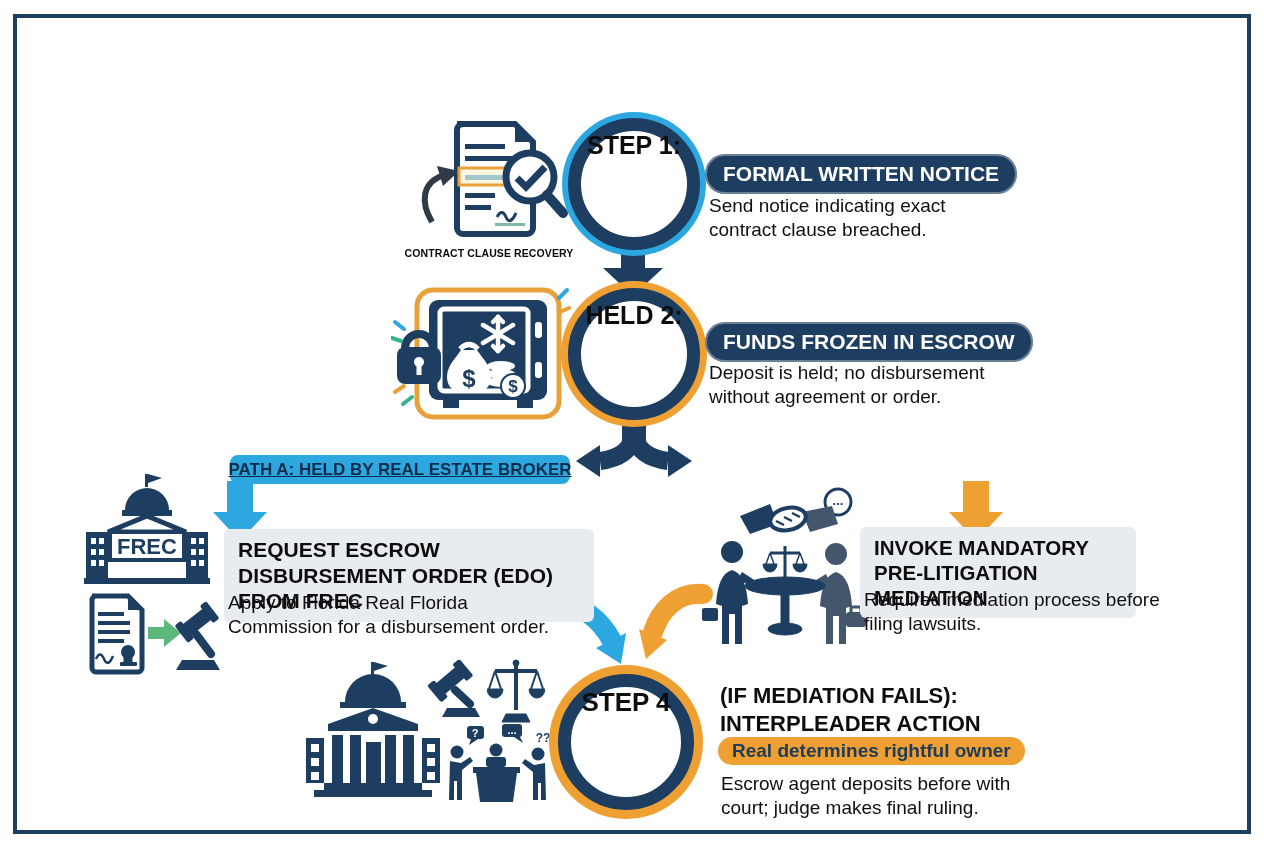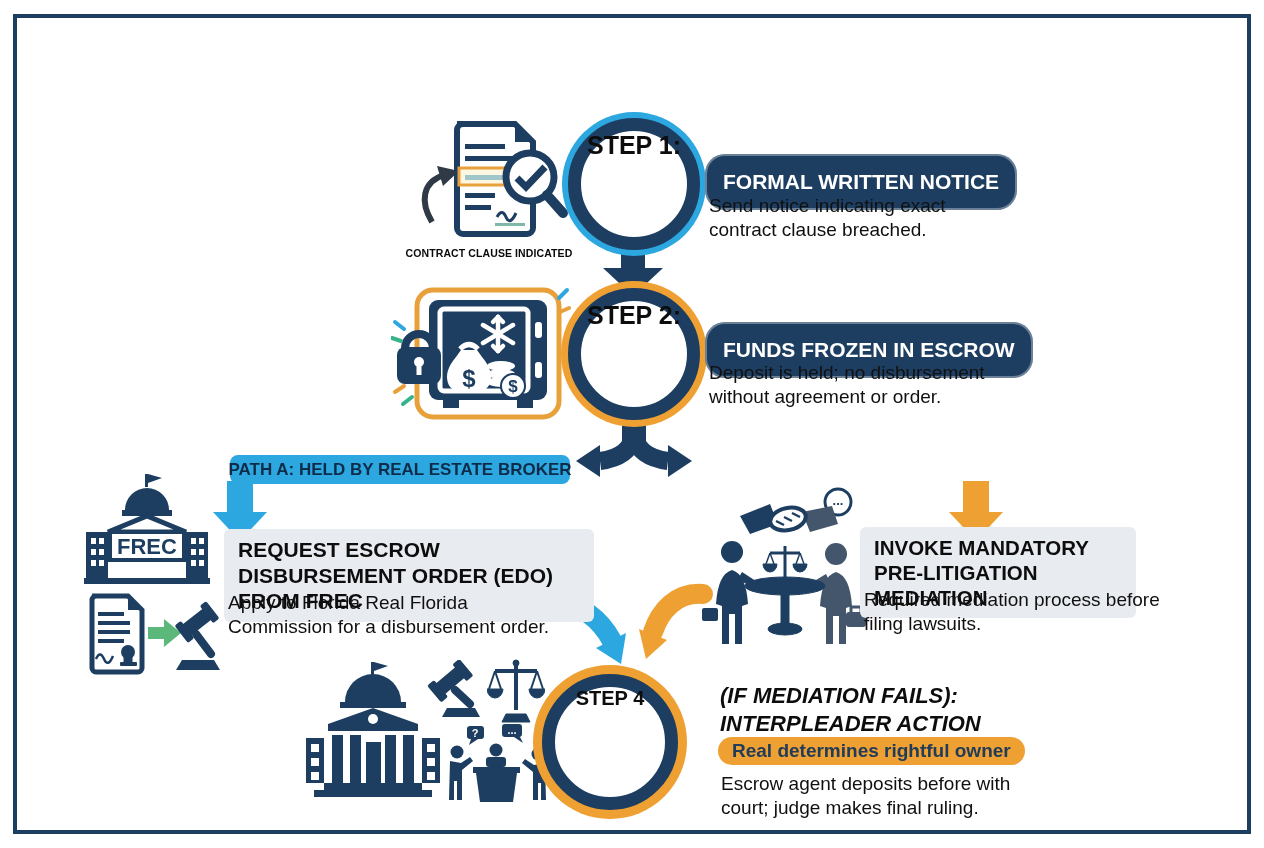--- a/index.html
+++ b/index.html
@@ -12,30 +12,30 @@
          letter-spacing:.3px;color:#1d3c5f;}
   .subtitle{left:0;top:80px;width:100%;text-align:center;font-size:21px;color:#1c1c1c;}
   .overlay{position:absolute;left:0;top:0;width:1264px;height:848px;pointer-events:none;z-index:1;}
   .z2{z-index:2;}
   .step-circle{border-radius:50%;background:#fff;border:13px solid #1d3e61;box-sizing:border-box;
                display:flex;align-items:flex-start;justify-content:center;font-weight:800;font-size:25px;color:#0d0d0d;}
   .ring-blue{box-shadow:0 0 0 6px #2ca7e0;}
   .ring-orange{box-shadow:0 0 0 7px #efa032;}
   .ring-orange-thick{box-shadow:0 0 0 9px #efa032;}
   .badge{display:inline-block;background:#1d3e61;color:#fff;font-weight:800;font-size:21px;
-         padding:16px 18px;border-radius:20px;box-shadow:inset 0 0 0 2px rgba(255,255,255,.35);white-space:nowrap;}
+         padding:8px 18px;border-radius:20px;box-shadow:inset 0 0 0 2px rgba(255,255,255,.35);white-space:nowrap;}
   .desc{font-size:19px;line-height:1.24;color:#101010;}
   .gray-box{background:#e8ebf0;border-radius:6px;padding:8px 14px;font-size:21px;font-weight:800;
             line-height:1.22;color:#0d0d0d;}
   .path-pill{display:flex;align-items:center;justify-content:center;height:29px;border-radius:8px;
              font-weight:800;font-size:17px;white-space:nowrap;}
-  .pill-a{background:#2ca7e0;color:#0e2c49;}
+  .pill-a{background:#2ca7e0;color:#0e2c49;text-decoration:underline;}
   .pill-b{background:#efa032;color:#30200b;}
   .icon-caption{font-size:10.5px;font-weight:800;text-align:center;color:#0a0a0a;letter-spacing:.1px;}
-  .s4-heading{font-size:22px;font-weight:800;line-height:1.26;color:#0d0d0d;font-style:italic;}
+  .s4-heading{font-size:22px;font-weight:800;line-height:1.26;color:#0d0d0d;}
   .hl-pill{display:inline-block;background:#efa032;color:#203c58;font-weight:800;font-size:19px;
            padding:3px 14px;border-radius:16px;white-space:nowrap;}
 </style>
 </head>
 <body>
 
 <div id="canvas">
   <div class="frame abs"></div>
 
   <svg class="overlay" viewBox="0 0 1264 848">
@@ -79,21 +79,21 @@
     <rect x="47" y="52" width="58" height="17" fill="#fdf6e0" stroke="#e8a03a" stroke-width="3"></rect>
     <rect x="53" y="59" width="40" height="5" fill="#9fc6c9"></rect>
     <rect x="53" y="77" width="30" height="5" fill="#1d3e61"></rect>
     <rect x="53" y="89" width="26" height="5" fill="#1d3e61"></rect>
     <path d="M85,101 q5,-9 9,0 t10,-4" fill="none" stroke="#1d3e61" stroke-width="3"></path>
     <rect x="83" y="107" width="30" height="3" fill="#7fb8a8"></rect>
     <circle cx="118" cy="61" r="24" fill="#fff" stroke="#1d3e61" stroke-width="7"></circle>
     <path d="M105,62 l9,9 l19,-20" fill="none" stroke="#1d3e61" stroke-width="7"></path>
     <line x1="135" y1="79" x2="151" y2="97" stroke="#1d3e61" stroke-width="10" stroke-linecap="round"></line>
   </svg>
-  <div class="abs icon-caption z2" style="left:403px;top:247px;width:172px">CONTRACT CLAUSE INDICATED</div>
+  <div class="abs icon-caption z2" style="left:403px;top:247px;width:172px">CONTRACT CLAUSE RECOVERY</div>
 
   <div class="abs step-circle ring-blue z2" style="left:568px;top:118px;width:132px;height:132px">
     <span>STEP 1:</span>
   </div>
   <div class="abs z2" style="left:705px;top:154px">
     <span class="badge">FORMAL WRITTEN NOTICE</span>
   </div>
   <div class="abs desc z2" style="left:709px;top:194px;width:255px">Send notice indicating exact contract clause breached.</div>
 
   <svg class="abs z2" style="left:391px;top:286px;width:180px;height:140px" viewBox="0 0 180 140">
@@ -135,21 +135,21 @@
       <line x1="4" y1="36" x2="13" y2="43" stroke="#2ca7e0"></line>
       <line x1="1" y1="52" x2="10" y2="55" stroke="#35b38a"></line>
       <line x1="4" y1="106" x2="13" y2="100" stroke="#e8a03a"></line>
       <line x1="12" y1="118" x2="21" y2="111" stroke="#35b38a"></line>
       <line x1="168" y1="12" x2="176" y2="4" stroke="#2ca7e0"></line>
       <line x1="169" y1="26" x2="178" y2="22" stroke="#e8a03a"></line>
     </g>
   </svg>
 
   <div class="abs step-circle ring-orange z2" style="left:568px;top:288px;width:132px;height:132px">
-    <span>STEP 2:</span>
+    <span>HELD 2:</span>
   </div>
   <div class="abs z2" style="left:705px;top:322px">
     <span class="badge">FUNDS FROZEN IN ESCROW</span>
   </div>
   <div class="abs desc z2" style="left:709px;top:361px;width:280px">Deposit is held; no disbursement without agreement or order.</div>
 
   <div class="abs path-pill pill-a z2" style="left:230px;top:455px;width:340px">PATH A: HELD BY REAL ESTATE BROKER</div>
 
   <svg class="abs z2" style="left:84px;top:474px;width:126px;height:110px" viewBox="0 0 126 110">
     <g fill="#1d3e61">
@@ -322,21 +322,21 @@
       <circle cx="12" cy="28" r="6.5"></circle>
       <path d="M5,37 l11,2 l9,-6 l3,4 l-11,9 v30 h-5 v-19 h-3 v19 h-5 z"></path>
       <circle cx="93" cy="30" r="6.5"></circle>
       <path d="M100,39 l-11,2 l-9,-6 l-3,4 l11,9 v28 h5 v-17 h3 v17 h5 z"></path>
     </g>
     <text x="30" y="12.5" font-size="11" font-weight="bold" fill="#fff" text-anchor="middle">?</text>
     <text x="67" y="10" font-size="11" font-weight="bold" fill="#fff" text-anchor="middle">...</text>
     <text x="98" y="18" font-size="12" font-weight="bold" fill="#1d3e61" text-anchor="middle">??</text>
   </svg>
 
-  <div class="abs step-circle ring-orange-thick z2" style="left:542px;top:674px;width:136px;height:136px;font-size:20px">
+  <div class="abs step-circle ring-orange-thick z2" style="left:558px;top:674px;width:136px;height:136px;font-size:26px">
     <span>STEP 4</span>
   </div>
 
   <div class="abs s4-heading z2" style="left:720px;top:682px;width:290px">(IF MEDIATION FAILS): INTERPLEADER ACTION</div>
   <div class="abs z2" style="left:718px;top:737px">
     <span class="hl-pill">Real determines rightful owner</span>
   </div>
   <div class="abs desc z2" style="left:721px;top:772px;width:340px">Escrow agent deposits before with court; judge makes final ruling.</div>
 </div>
 

